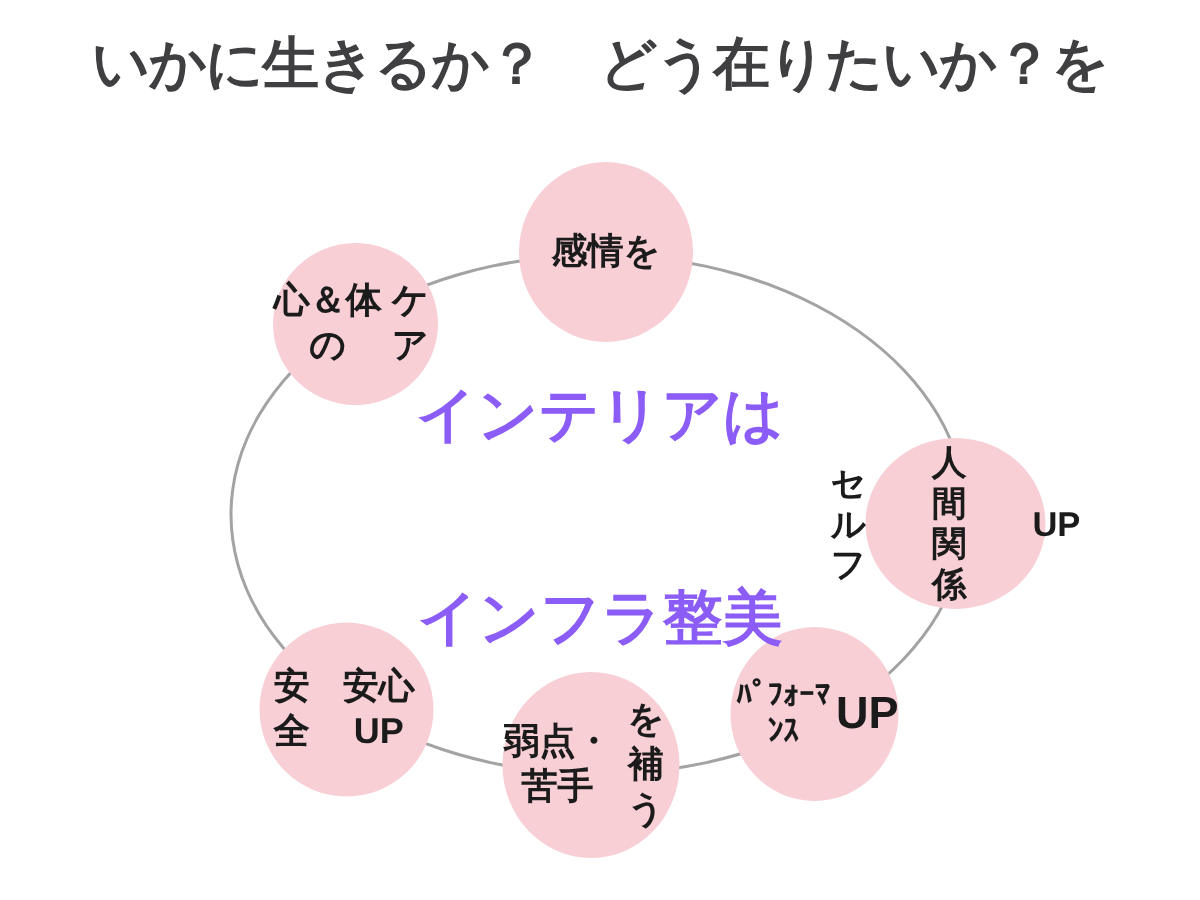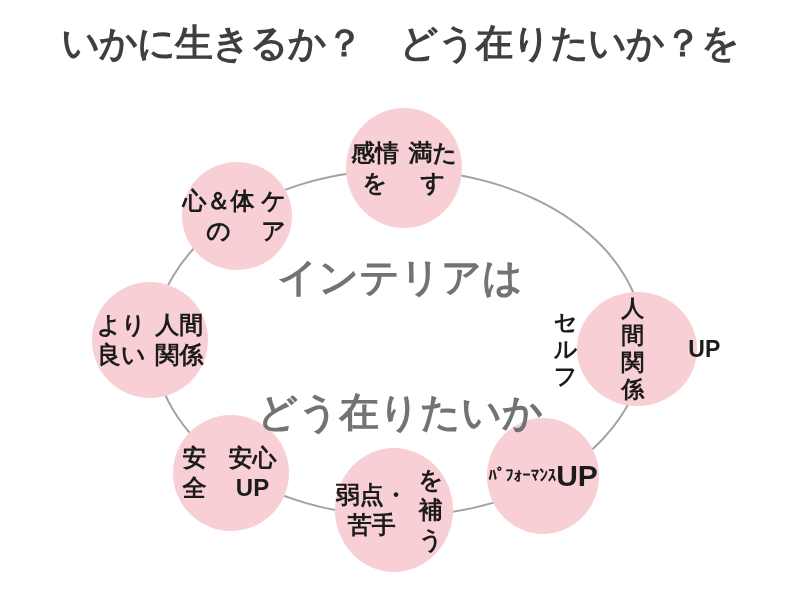--- a/index.html
+++ b/index.html
@@ -24,44 +24,43 @@
   }
   .bubble.small-lines{font-size:23px;line-height:27px;gap:44px;}
   .b-top{left:346px;top:108px;width:116px;height:120px;}
   .b-topright{left:502px;top:163px;width:118px;height:118px;}
   .b-right{left:577px;top:292px;width:120px;height:114px;}
   .b-bottomright{left:487px;top:418px;width:112px;height:116px;}
   .b-bottom{left:335px;top:448px;width:118px;height:124px;}
   .b-bottomleft{left:173px;top:415px;width:116px;height:116px;}
   .b-left{left:92px;top:282px;width:116px;height:116px;}
   .b-topleft{left:182px;top:162px;width:110px;height:108px;}
-  .perf-kana{font-size:17px;line-height:24px;letter-spacing:0px;}
+  .perf-kana{font-size:21px;line-height:24px;letter-spacing:0px;}
   .perf-up{font-size:30px;line-height:32px;}
   .center-line{
     position:absolute;left:150px;width:500px;text-align:center;
-    font-size:40px;line-height:46px;font-weight:bold;color:#737373;
+    font-size:40px;line-height:46px;font-weight:bold;color:#8b5cf6;
   }
   .cl-1{top:254px;}
   .cl-2{top:322px;}
   .cl-3{top:389px;}
 </style>
 </head>
 <body>
 
 <div class="slide">
 
   <div class="title">
     <div>いかに生きるか？　どう在りたいか？を</div>
   </div>
 
   <div class="ring"></div>
 
   <div class="bubble b-top">
     <div>感情を</div>
-    <div>満たす</div>
   </div>
 
 
   <div class="bubble b-right small-lines">
     <div>セルフ</div>
     <div>人間関係</div>
     <div>UP</div>
   </div>
 
   <div class="bubble b-bottomright">
@@ -72,26 +71,22 @@
   <div class="bubble b-bottom">
     <div>弱点・苦手</div>
     <div>を補う</div>
   </div>
 
   <div class="bubble b-bottomleft">
     <div>安全</div>
     <div>安心UP</div>
   </div>
 
-  <div class="bubble b-left">
-    <div>より良い</div>
-    <div>人間関係</div>
-  </div>
 
   <div class="bubble b-topleft">
     <div>心＆体の</div>
     <div>ケア</div>
   </div>
 
   <div class="center-line cl-1">インテリアは</div>
-  <div class="center-line cl-3">どう在りたいか</div>
+  <div class="center-line cl-3">インフラ整美</div>
 
 </div>
 
 </body></html>

